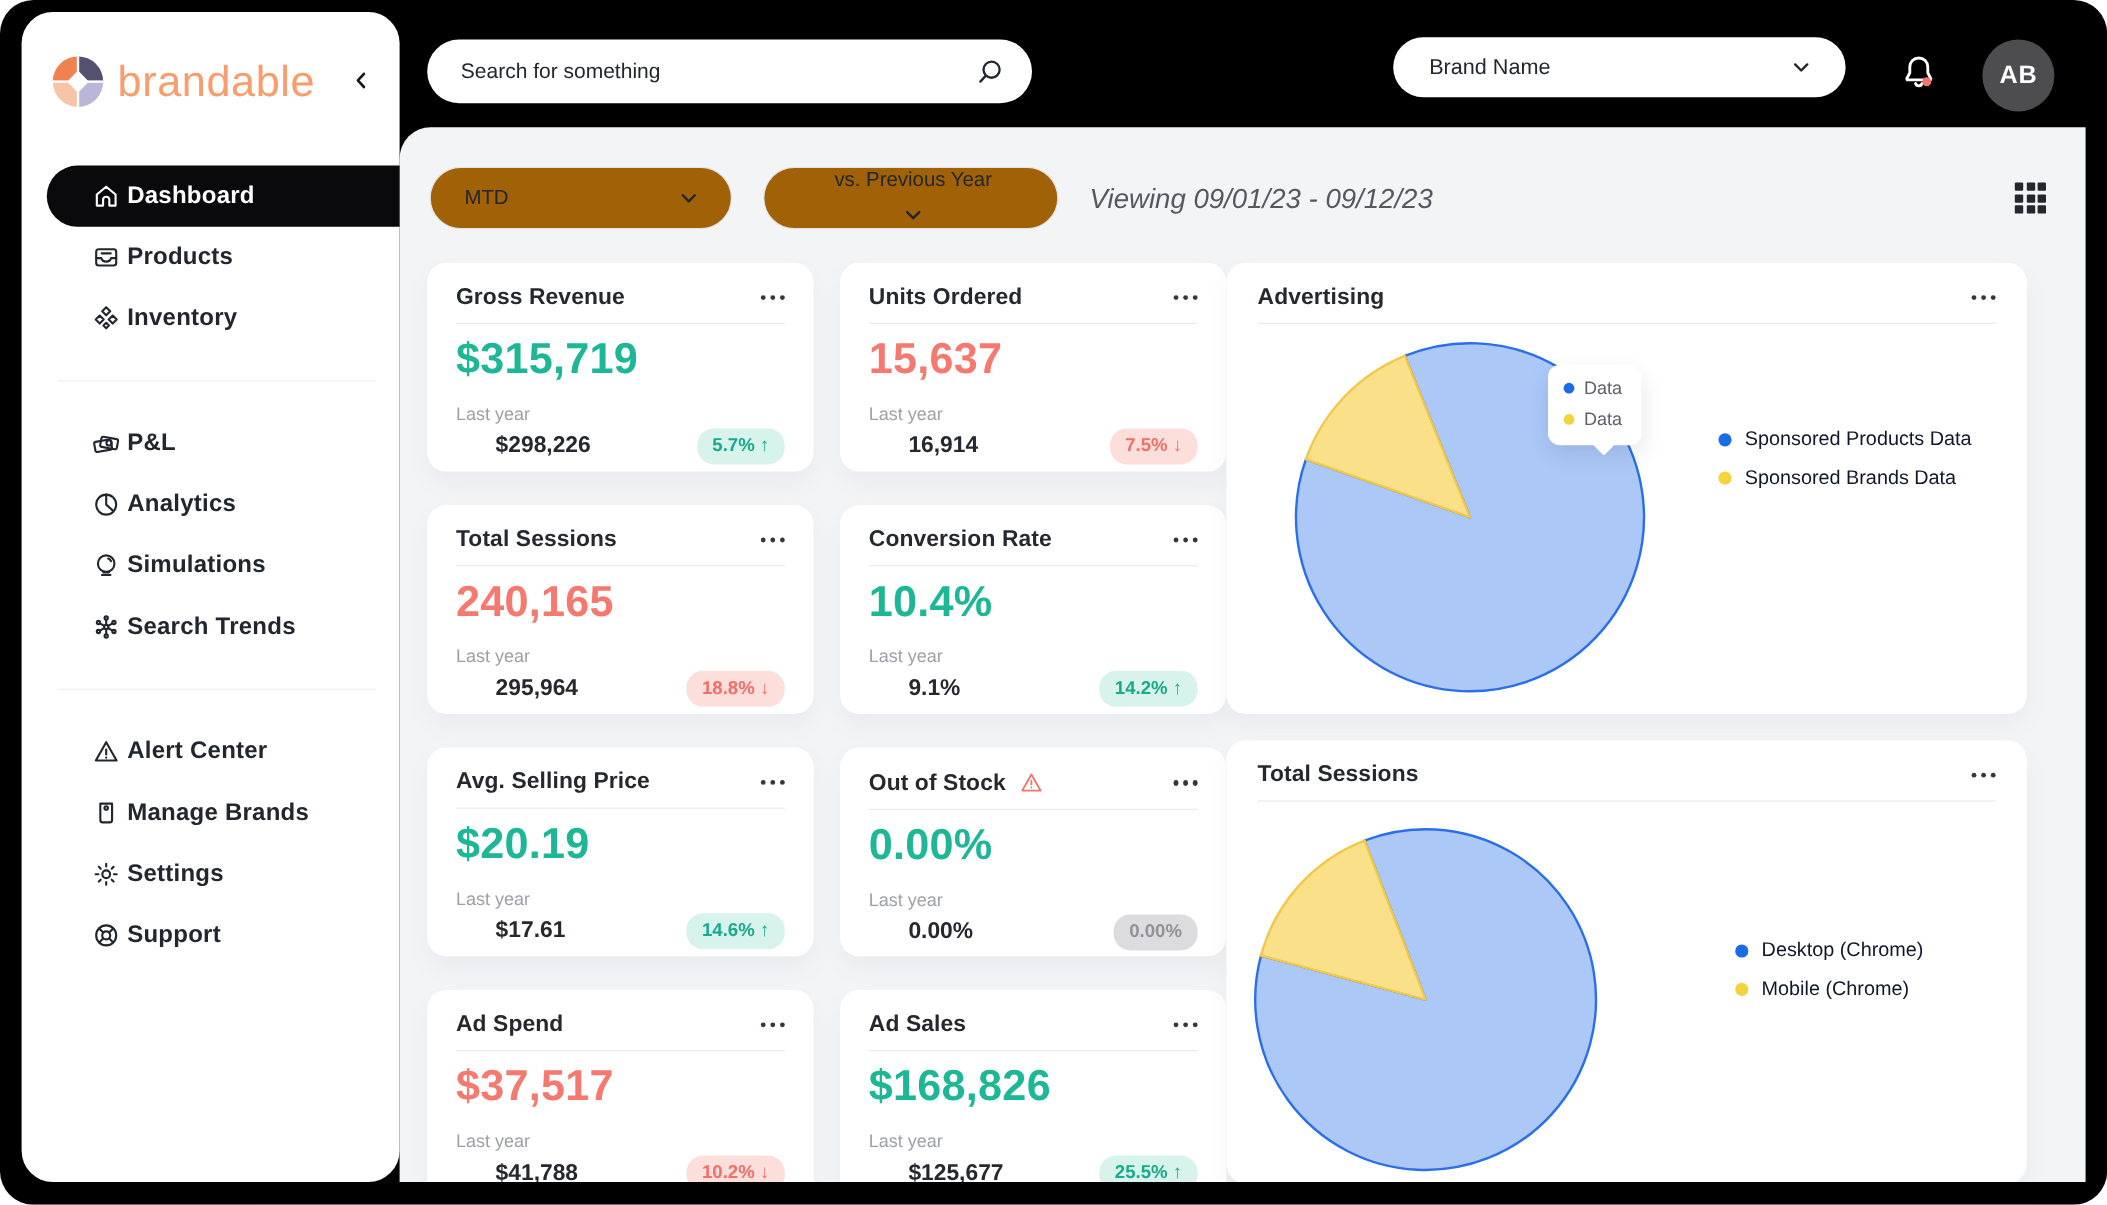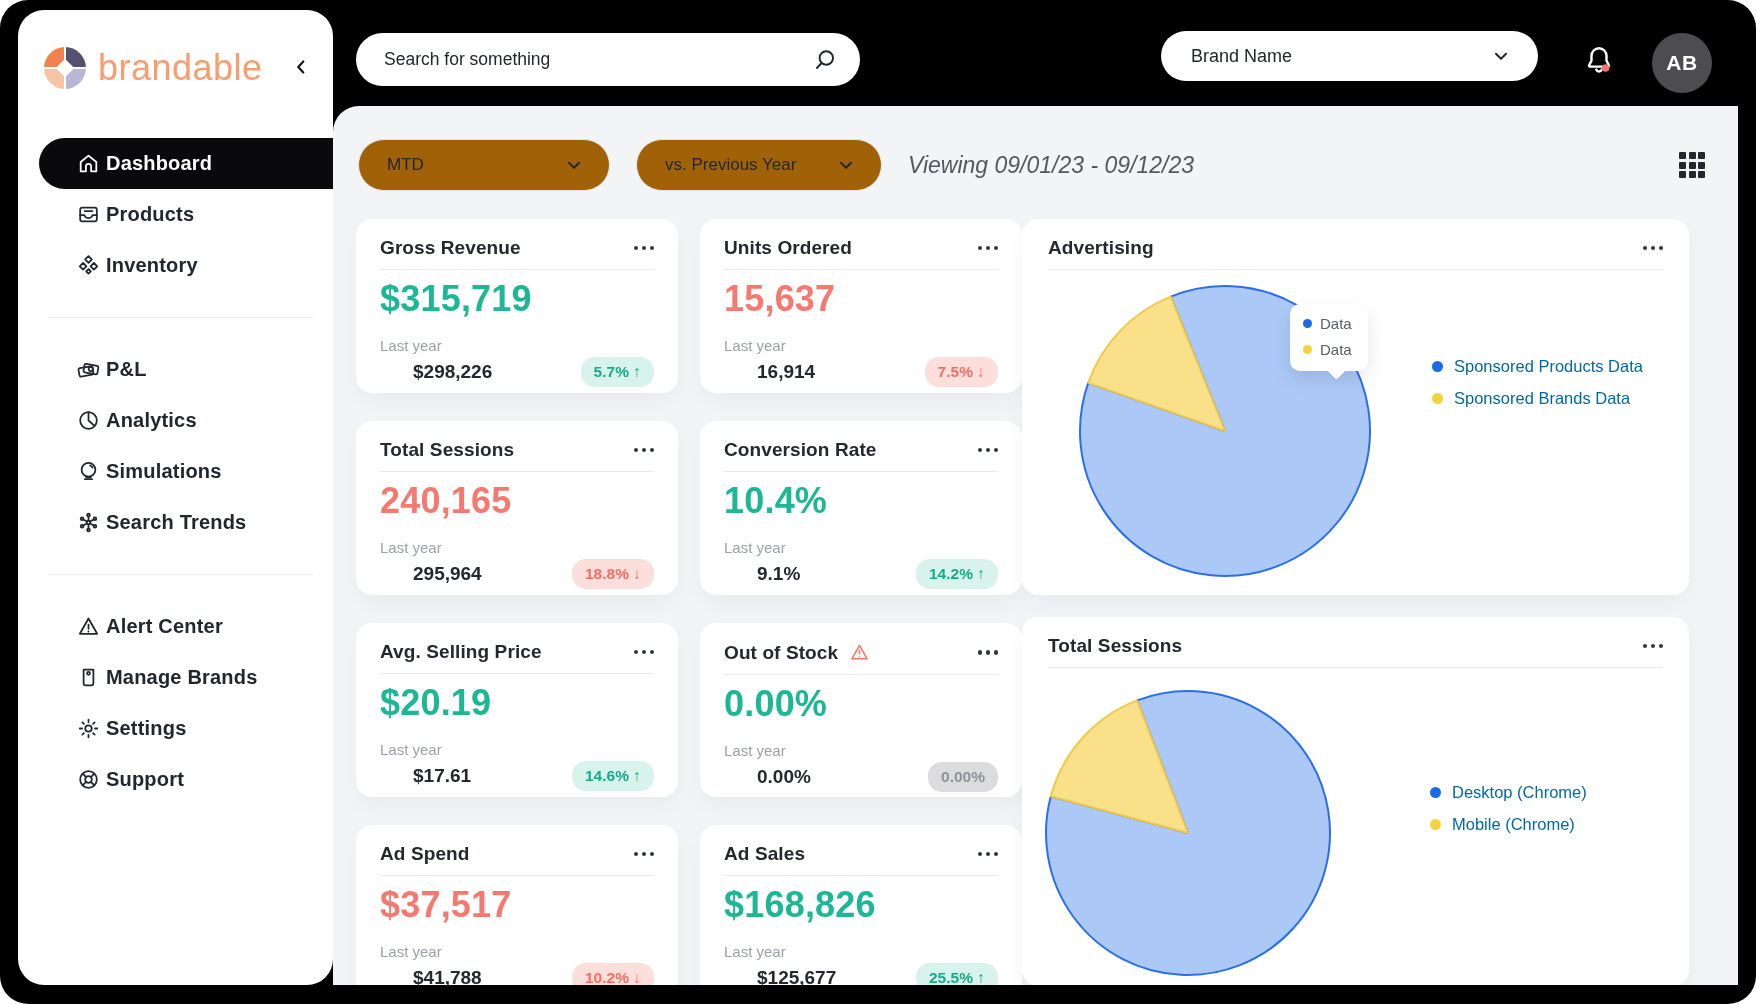--- a/index.html
+++ b/index.html
@@ -33,21 +33,21 @@
   .brand-pill span{font-size:18px;color:#22262e;}
   .bell-wrap{position:absolute;left:1246px;top:40px;width:40px;height:40px;display:flex;align-items:center;justify-content:center;cursor:pointer;}
   .avatar{position:absolute;left:1319px;top:33px;width:60px;height:60px;border-radius:50%;background:#4d4d4f;color:#fff;font-size:21px;font-weight:700;letter-spacing:.5px;display:flex;align-items:center;justify-content:center;cursor:pointer;}
 
   
   .main{position:absolute;left:333px;top:106px;width:1405px;height:879px;background:#f3f4f6;border-radius:26px 0 0 0;overflow:hidden;z-index:1;}
   .filter-row{display:flex;align-items:center;margin:33px 33px 0 25px;height:52px;}
   .dd-pill{height:52px;background:#a16207;border:1px solid #e4e4e7;border-radius:27px;display:flex;align-items:center;justify-content:space-between;padding:0 24px 0 28px;box-sizing:border-box;cursor:pointer;}
   .dd-pill span{font-size:17px;color:#23262c;}
   .dd-pill.period{width:252px;}
-  .dd-pill.compare{width:246px;margin-left:26px;}
+  .dd-pill.compare{width:246px;margin-left:26px;flex-direction:column;}
   .viewing{margin-left:26px;font-size:23px;font-style:italic;color:#55585e;}
   .grid-icon{margin-left:auto;display:grid;grid-template-columns:repeat(3,7px);grid-auto-rows:7px;gap:2.5px;cursor:pointer;}
   .grid-icon i{background:#24272e;border-radius:1px;}
 
   .content{display:flex;margin:28px 0 0 23px;}
   .kpi-grid{display:grid;grid-template-columns:322px 322px;grid-auto-rows:174px;gap:28px 22px;}
   .card{background:#fff;border-radius:16px;box-shadow:0 10px 22px rgba(16,24,40,.04);box-sizing:border-box;}
   .kpi-card{padding:18px 24px 0 24px;}
   .card-head{display:flex;align-items:center;justify-content:space-between;}
   .card-title{display:flex;align-items:center;gap:10px;font-size:19px;font-weight:700;color:#25282e;letter-spacing:.1px;}
@@ -66,21 +66,21 @@
   .badge-neutral{background:#dcdcde;color:#8f9298;}
 
   .charts-col{display:flex;flex-direction:column;gap:22px;width:667px;}
   .chart-card{position:relative;padding:18px 26px 0 26px;}
   .chart-card.advertising{height:376px;}
   .chart-card.sessions{height:369px;}
   .pie-svg{position:absolute;}
   .legend{position:absolute;display:flex;flex-direction:column;gap:13px;}
   .legend-row{display:flex;align-items:center;gap:11px;}
   .legend-dot{width:11px;height:11px;border-radius:50%;flex:0 0 auto;}
-  .legend-label{font-size:16.5px;color:#0369a1;}
+  .legend-label{font-size:16.5px;color:#0f172a;}
   .tooltip{position:absolute;background:#fff;border-radius:10px;box-shadow:0 8px 20px rgba(0,0,0,.10);padding:11px 16px 13px 13px;z-index:4;display:flex;flex-direction:column;gap:9px;}
   .tooltip::after{content:"";position:absolute;left:40px;bottom:-6px;width:13px;height:13px;background:#fff;transform:rotate(45deg);border-radius:2px;}
   .tooltip-row{display:flex;align-items:center;gap:8px;}
   .tooltip-dot{width:9px;height:9px;border-radius:50%;}
   .tooltip-label{font-size:15px;color:#5d6167;}
 
   svg.icon{display:block;}
 </style>
 </head>
 <body>
@@ -474,21 +474,21 @@
                 <i></i>
                 <i></i>
                 <i></i>
               </div>
           </div>
           <div class="card-divider"></div>
           <svg class="pie-svg" width="300" height="300" viewBox="0 0 300 300" style="left:16px;top:66px;">
               <path d="M 150 150 L 99.11 17.43 A 142 142 0 1 1 12.84 113.25 Z" fill="#abc8f7" stroke="#2a6fe9" stroke-width="2" stroke-linejoin="round"></path>
               <path d="M 150 150 L 12.84 113.25 A 142 142 0 0 1 99.11 17.43 Z" fill="#fae189" stroke="#f1c84a" stroke-width="2" stroke-linejoin="round"></path>
             </svg>
-          <div class="legend" style="left:408px;top:166px;">
+          <div class="legend" style="left:424px;top:166px;">
               <div class="legend-row">
     <span class="legend-dot" style="background: rgb(26, 108, 229);"></span>
     <span class="legend-label">Desktop (Chrome)</span>
   </div>
               <div class="legend-row">
     <span class="legend-dot" style="background: rgb(245, 211, 63);"></span>
     <span class="legend-label">Mobile (Chrome)</span>
   </div>
             </div>
         </section>

